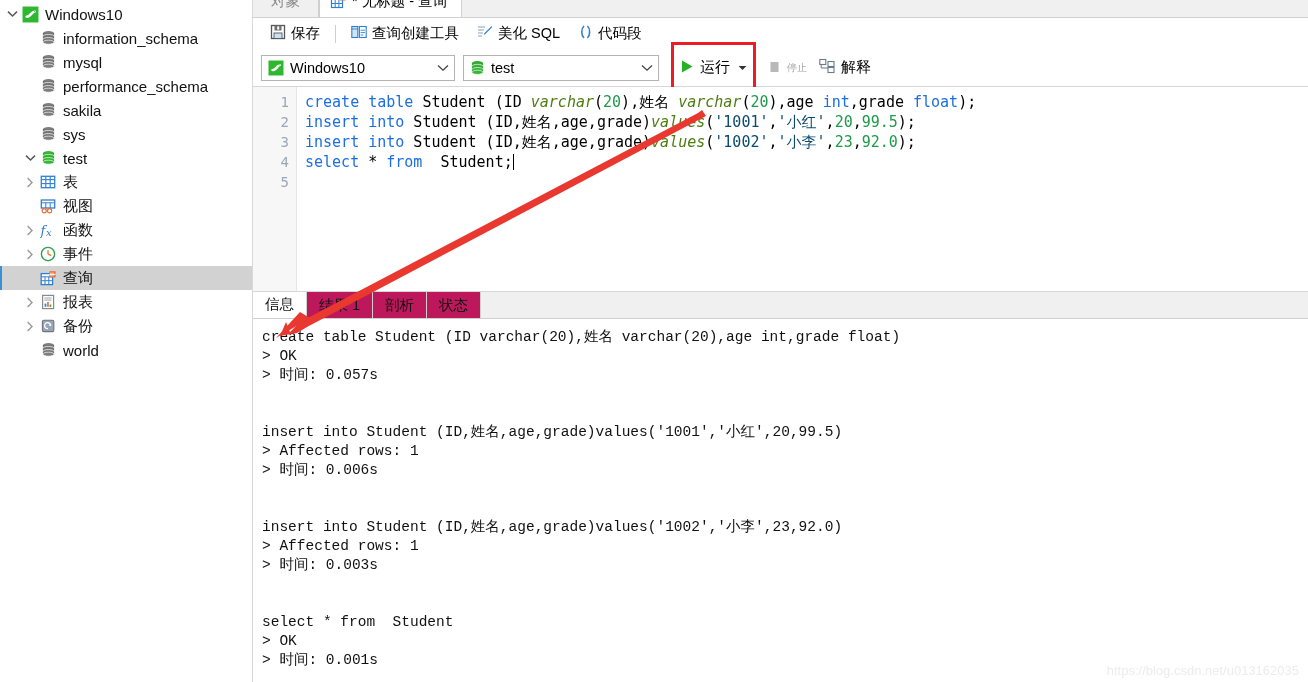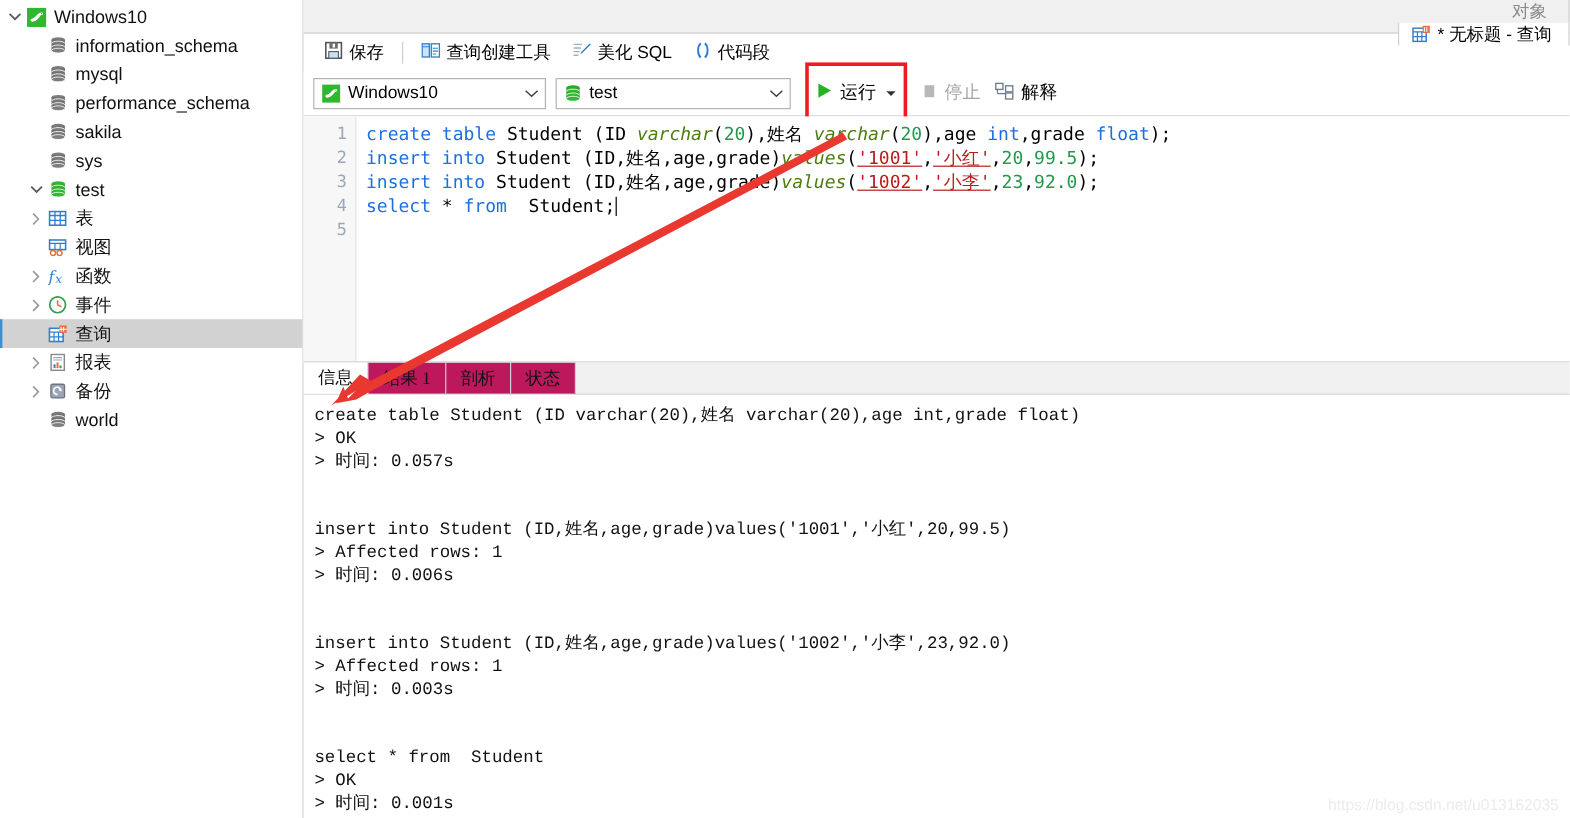--- a/index.html
+++ b/index.html
@@ -48,25 +48,24 @@
   
   .ind0 { padding-left: 4px; }
   .ind1 { padding-left: 22px; }
   .ind2 { padding-left: 22px; }
 
   
   #right { flex: 1 1 auto; display: flex; flex-direction: column; height: 682px; background: #fff; }
 
   
   #tabstrip {
-    height: 28px; background: #f0f0f0;
+    height: 18px; background: #f0f0f0;
     border-bottom: 1px solid #d0d0d0;
     display: flex; align-items: flex-end;
     position: relative;
-    flex-direction: column;
   }
   .wtab {
     height: 31px; display: flex; align-items: center;
     padding: 0 18px; font-size: 14.5px;
     color: #8a8a8a; background: #f0f0f0;
     border-right: 1px solid #d0d0d0;
     white-space: nowrap;
   }
   .wtab.active {
     background: #ffffff; color: #000;
@@ -113,21 +112,21 @@
   #combo-conn { width: 194px; }
   #combo-db { width: 196px; }
 
   .runbox {
     border: 3px solid #ed1c24;
     height: 52px; display: flex; 
     padding: 0 6px; margin-left: 4px;
   }
   .runitem { display: flex; align-items: center; gap: 6px; font-size: 15px; color: #000; white-space: nowrap; }
   .caret-sm { font-size: 9px; color: #333; margin-left: 2px; }
-  .stopitem { display: flex; align-items: flex-end; gap: 6px; font-size: 15px; color: #a6a6a6; margin-left: 12px; white-space: nowrap; }
+  .stopitem { display: flex; align-items: center; gap: 6px; font-size: 10px; color: #a6a6a6; margin-left: 12px; white-space: nowrap; }
   .explitem { display: flex; align-items: center; gap: 5px; font-size: 15px; color: #000; margin-left: 12px; white-space: nowrap; justify-content: flex-end; }
 
   
   #editor {
     height: 205px; background: #ffffff;
     display: flex; position: relative;
     border-bottom: 1px solid #d6d6d6;
     overflow: hidden;
   }
   #gutter {
@@ -143,33 +142,32 @@
   #gutter div { padding-right: 7px; }
   #code {
     flex: 1 1 auto; padding: 5px 0 0 8px;
     font-family: "DejaVu Sans Mono", monospace;
     font-size: 15px; line-height: 20px;
     white-space: pre; color: #000;
   }
   .k  { color: #1d6fe0; }       
   .fn { color: #4d7c0f; font-style: italic; }       
   .num{ color: #1f9a4a; }       
-  .str{ color: #b91c1c; text-decoration: underline; }       
+  .str{ color: #0c4a6e; }       
   .pl { color: #000; }          
   .caret-bar {
     display: inline-block; width: 1px; height: 16px;
     background: #000; vertical-align: -3px;
   }
 
   
   #restabs {
     height: 27px; background: #f0f0f0;
     display: flex; align-items: flex-end;
     border-bottom: 1px solid #d0d0d0;
-    font-family: Liberation Serif, serif;
   }
   .rtab {
     height: 26px; display: flex; align-items: center;
     padding: 0 12px; font-size: 14.5px; color: #111;
     background: #be185d; border-right: 1px solid #d0d0d0;
     white-space: nowrap;
   }
   .rtab.active { background: #ffffff; height: 27px; border-bottom: 1px solid #fff; }
 
   

